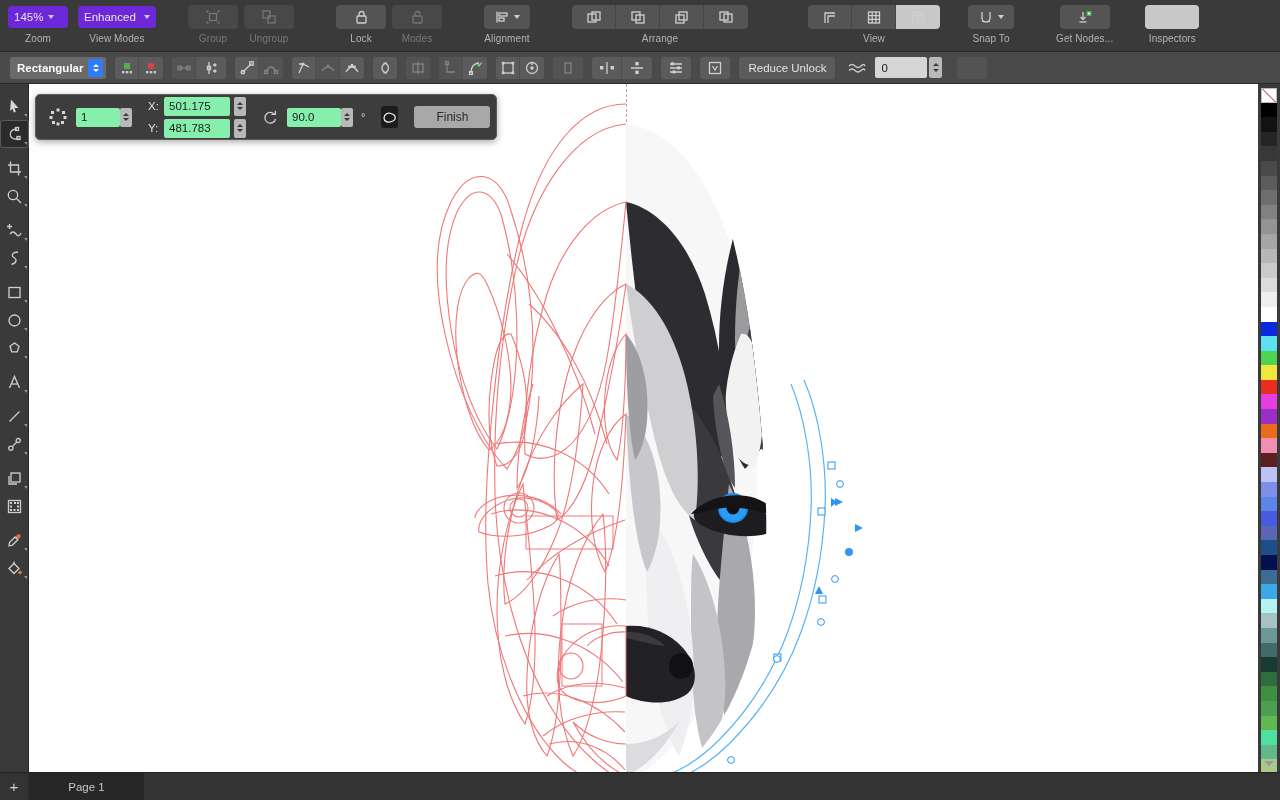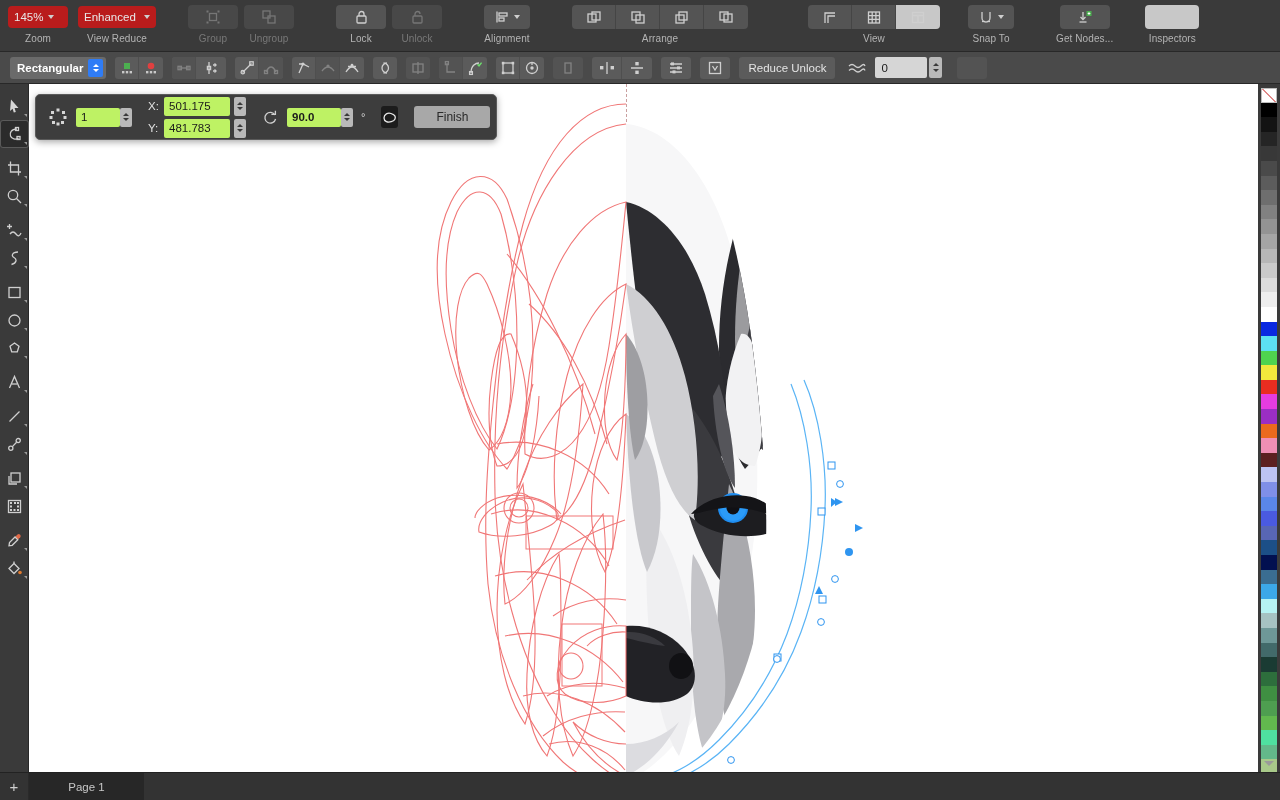--- a/index.html
+++ b/index.html
@@ -42,21 +42,21 @@
   .tb-seg { display:flex; background:#545454; border-radius:4px; overflow:hidden; }
   .tb-seg > .seg {
     height:24px; min-width:44px; display:flex; align-items:center; justify-content:center;
     border-right:1px solid #454545; cursor:default;
   }
   .tb-seg > .seg:last-child { border-right:none; }
   .tb-seg > .seg.active { background:#c8c8c8; }
   .tb-seg > .seg.active svg { stroke:#333; }
 
   .popbtn {
-    height:22px; background:#b91c1c; border-radius:4px;
+    height:22px; background:#6d28d9; border-radius:4px;
     display:flex; align-items:center; padding:0 6px; gap:5px;
     color:#e8e8e8; font-size:11.5px;
   }
   .caret { width:0;height:0;border-left:3.5px solid transparent;border-right:3.5px solid transparent;border-top:4px solid #cfcfcf; }
   svg { display:block; }
   .ic { stroke:#cfcfcf; stroke-width:1.3; fill:none; }
   .ic-dim { stroke:#767676; stroke-width:1.3; fill:none; }
 
   
   #contextbar {
@@ -124,21 +124,21 @@
 
   
   #xform {
     position:absolute; left:6px; top:10px; width:462px; height:46px;
     background:#3d3d3d; border:1px solid #5a5a5a; border-radius:5px;
     display:flex; align-items:center; padding:0 7px; gap:8px;
     box-shadow:0 2px 7px rgba(0,0,0,.35);
   }
   .xf-sep { width:1px; height:32px; background:#555; }
   .xf-field {
-    height:19px; width:66px; background:#bef264; border-radius:2px;
+    height:19px; width:66px; background:#86efac; border-radius:2px;
     color:#1b1b1b; font-size:11.5px; display:flex; align-items:center; padding-left:5px;
   }
   .xf-xy { display:flex; flex-direction:column; gap:3px; }
   .xf-xyrow { display:flex; align-items:center; gap:4px; }
   .xf-lbl { color:#e0e0e0; font-size:11.5px; width:12px; }
   .xf-stepper {
     width:12px; height:19px; background:#b9b9b9; border-radius:2px;
     display:flex; flex-direction:column; align-items:center; justify-content:center; gap:2px;
   }
   .xf-toggle {
@@ -199,21 +199,21 @@
     <div class="tb-label">Zoom</div>
   </div>
 
   <div class="tb-group" style="margin-left:10px;align-items:center;">
     <div class="tb-row">
       <div class="popbtn" style="width:78px;">
         <span>Enhanced</span>
         <span class="caret" style="margin-left:auto;"></span>
       </div>
     </div>
-    <div class="tb-label">View Reduce</div>
+    <div class="tb-label">View Modes</div>
   </div>
 
   <div class="tb-group" style="margin-left:32px;">
     <div class="tb-row">
       <div class="tb-btn disabled" style="width:50px;">
         <svg width="16" height="16" viewBox="0 0 16 16">
           <rect class="ic-dim" x="4.5" y="4.5" width="7" height="7"></rect>
           <g fill="#767676">
             <rect x="1.5" y="1.5" width="2" height="2"></rect>
               <rect x="12.5" y="1.5" width="2" height="2"></rect>
@@ -252,21 +252,21 @@
 
   <div class="tb-group" style="margin-left:6px;">
     <div class="tb-row">
       <div class="tb-btn disabled" style="width:50px;">
         <svg width="15" height="16" viewBox="0 0 15 16">
           <rect class="ic-dim" x="3" y="7" width="9" height="7" rx="1"></rect>
           <path class="ic-dim" d="M5 7V5a2.5 2.5 0 0 1 5 0"></path>
         </svg>
       </div>
     </div>
-    <div class="tb-label dim">Unlock</div>
+    <div class="tb-label dim">Modes</div>
   </div>
 
   <div class="tb-group" style="margin-left:42px;">
     <div class="tb-row">
       <div class="tb-btn" style="width:46px;gap:5px;">
         <svg width="14" height="14" viewBox="0 0 14 14">
           <line class="ic" x1="2" y1="1.5" x2="2" y2="12.5"></line>
           <rect class="ic" x="4" y="3" width="8" height="3"></rect>
           <rect class="ic" x="4" y="8" width="5" height="3"></rect>
         </svg>
@@ -931,21 +931,21 @@
     </div>
 
     <div class="xf-sep"></div>
 
     <span>
       <svg width="17" height="17" viewBox="0 0 17 17">
         <path class="ic" d="M13 6 A5.4 5.4 0 1 0 13.6 10" stroke-width="1.5"></path>
         <path class="ic" d="M9.4 5.4 L13.4 5.4 L13.4 1.8" stroke-width="1.5"></path>
       </svg>
     </span>
-    <div style="display:flex;align-items:flex-end;font-weight:bold;">
+    <div style="display:flex;align-items:flex-end;">
       <div class="xf-field" style="width:54px;">90.0</div>
       <div class="xf-stepper">
         <span class="st-up"></span>
         <span class="st-dn"></span>
       </div>
     </div>
     <span style="color:#d8d8d8;font-size:11px;">°</span>
 
     <div class="xf-sep"></div>
 

